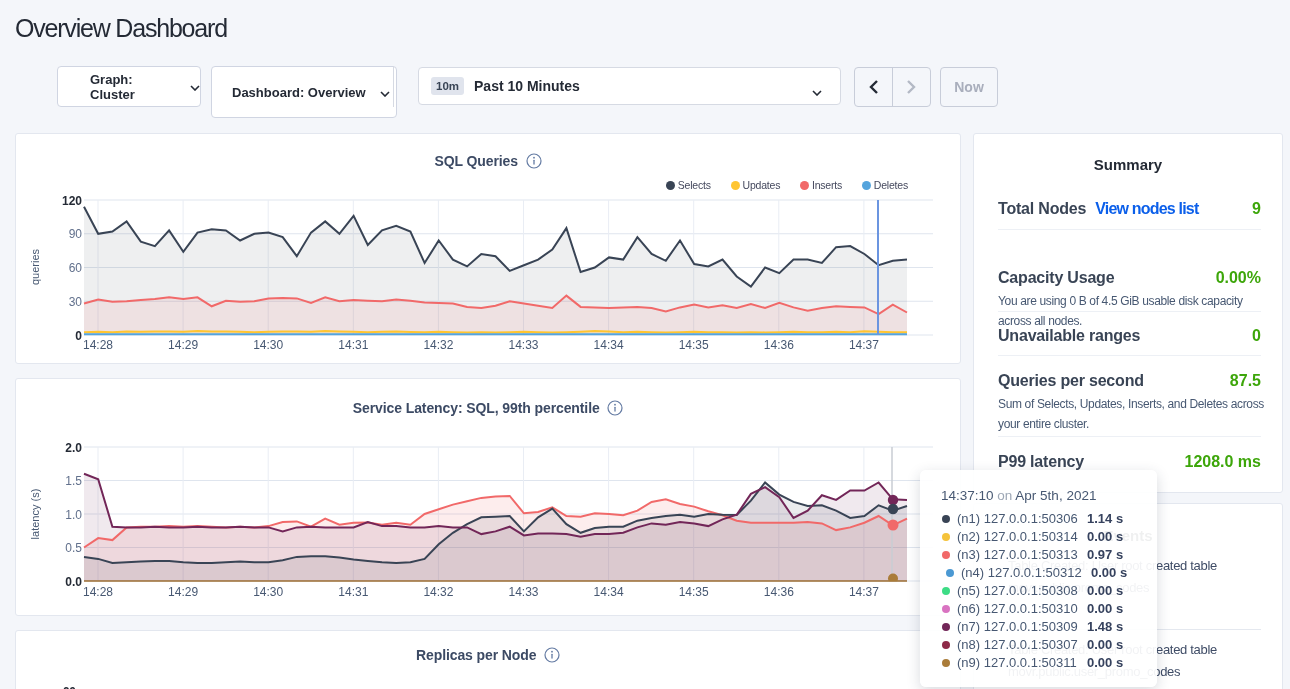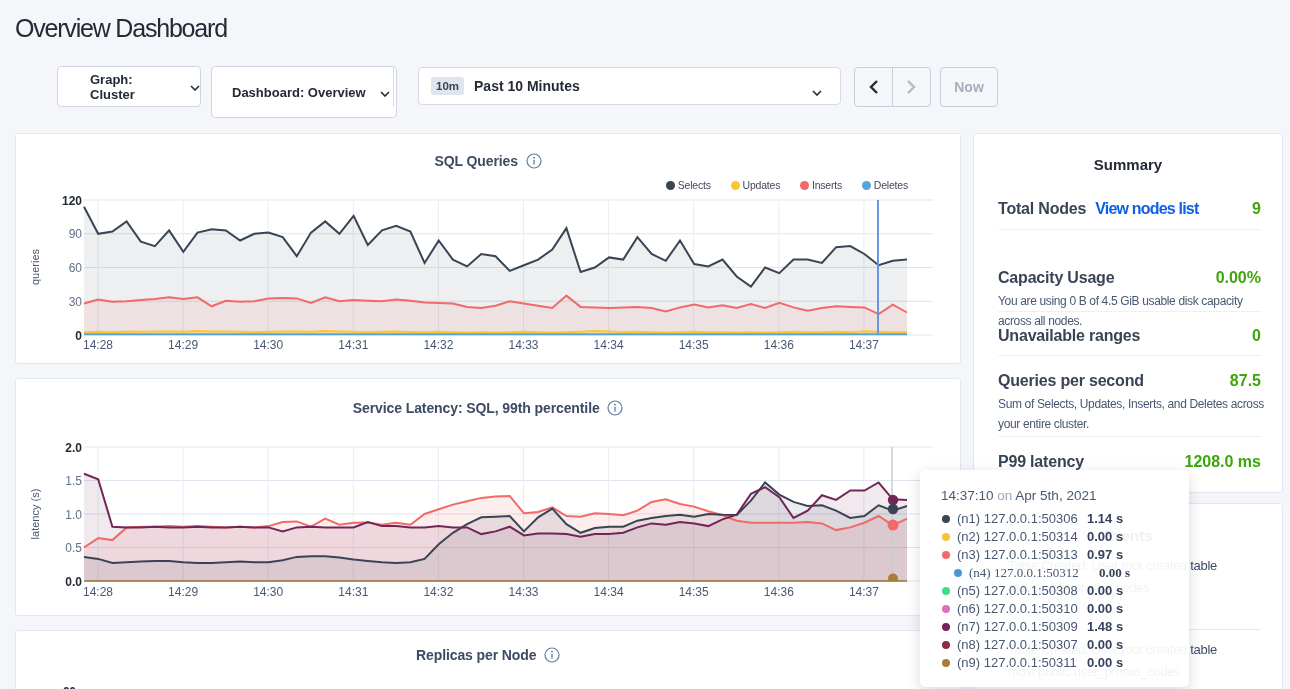--- a/index.html
+++ b/index.html
@@ -189,39 +189,39 @@
   <div class="srow" style="top:319px;"><span class="slabel">P99 latency</span><span class="sval">1208.0 ms</span></div>
 </div>
 
 <div class="card" style="left:973px; top:503px; width:310px; height:290px;">
   <div class="abs" style="top:23px; width:100%; text-align:center; font-size:15px; font-weight:bold; color:#242a35;">Events</div>
   <div class="abs" style="top:51px; left:34px; width:240px; font-size:13px; letter-spacing:-0.3px; line-height:22px; color:#3f4c66;">Table Created: User root created table movr.public.promo_codes</div>
   <div class="abs" style="top:125px; left:24px; right:21px; height:1px; background:#e4e8ef;"></div>
   <div class="abs" style="top:135px; left:34px; width:240px; font-size:13px; letter-spacing:-0.3px; line-height:22px; color:#3f4c66;">Table Created: User root created table movr.public.user_promo_codes</div>
 </div>
 
-<div class="abs" style="left:920px; top:470px; width:269px; height:217px; background:rgba(255,255,255,0.93); border-radius:6px; box-shadow:0 4px 14px rgba(40,50,70,0.18); z-index:10;">
+<div class="abs" style="left:920px; top:470px; width:237px; height:217px; background:rgba(255,255,255,0.93); border-radius:6px; box-shadow:0 4px 14px rgba(40,50,70,0.18); z-index:10;">
   <div class="abs" style="left:21px; top:18px; font-size:13.5px; color:#475872;">14:37:10 <span style="color:#9da7b5;">on</span> Apr 5th, 2021</div>
   <div class="abs" style="left:21px; top:40px; font-size:13px; color:#475872;">
 <div style="position:absolute; top:0px; left:0; width:210px; height:18px;">
         <span style="position:absolute; left:1px; top:5px; width:8px; height:8px; border-radius:50%; background:#394455;"></span>
         <span style="position:absolute; left:16px; top:1px;">(n1) 127.0.0.1:50306</span>
         <span style="position:absolute; left:146px; top:1px; font-weight:bold; color:#36425e;">1.14 s</span>
       </div>
 <div style="position:absolute; top:18px; left:0; width:210px; height:18px;">
         <span style="position:absolute; left:1px; top:5px; width:8px; height:8px; border-radius:50%; background:#f5c33b;"></span>
         <span style="position:absolute; left:16px; top:1px;">(n2) 127.0.0.1:50314</span>
         <span style="position:absolute; left:146px; top:1px; font-weight:bold; color:#36425e;">0.00 s</span>
       </div>
 <div style="position:absolute; top:36px; left:0; width:210px; height:18px;">
         <span style="position:absolute; left:1px; top:5px; width:8px; height:8px; border-radius:50%; background:#f16969;"></span>
         <span style="position:absolute; left:16px; top:1px;">(n3) 127.0.0.1:50313</span>
         <span style="position:absolute; left:146px; top:1px; font-weight:bold; color:#36425e;">0.97 s</span>
       </div>
-<div style="position:absolute; top:54px; left:12px; width:210px; height:18px;font-family:Liberation Serif, serif;">
+<div style="position:absolute; top:54px; left:4px; width:210px; height:18px;">
         <span style="position:absolute; left:1px; top:5px; width:8px; height:8px; border-radius:50%; background:#4b99d3;"></span>
         <span style="position:absolute; left:16px; top:1px;">(n4) 127.0.0.1:50312</span>
         <span style="position:absolute; left:146px; top:1px; font-weight:bold; color:#36425e;">0.00 s</span>
       </div>
 <div style="position:absolute; top:72px; left:0; width:210px; height:18px;">
         <span style="position:absolute; left:1px; top:5px; width:8px; height:8px; border-radius:50%; background:#3ddc85;"></span>
         <span style="position:absolute; left:16px; top:1px;">(n5) 127.0.0.1:50308</span>
         <span style="position:absolute; left:146px; top:1px; font-weight:bold; color:#36425e;">0.00 s</span>
       </div>
 <div style="position:absolute; top:90px; left:0; width:210px; height:18px;">

